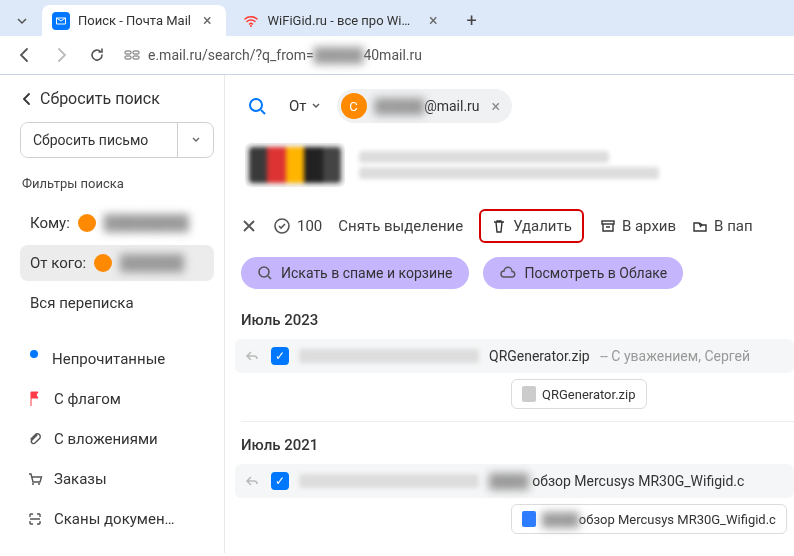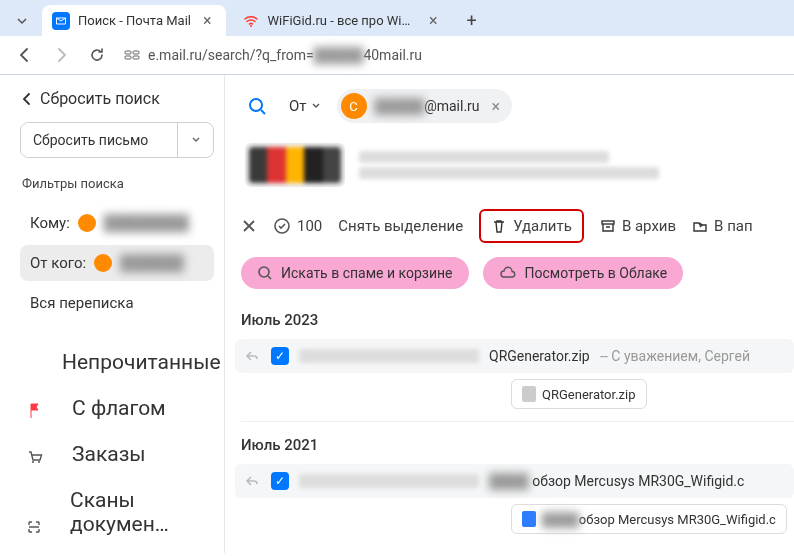--- a/index.html
+++ b/index.html
@@ -27,42 +27,42 @@
 .reset-row{display:flex;align-items:center;gap:8px;margin-bottom:10px}
 .reset-btn{display:flex;align-items:center;gap:6px;font-size:16px;color:#333;cursor:pointer}
 .compose-wrap{display:flex;border:1px solid #d0d0d0;border-radius:8px;overflow:hidden;margin-bottom:10px}
 .compose-btn{flex:1;padding:9px 12px;font-size:14px;background:#fff;cursor:pointer}
 .compose-caret{width:36px;display:flex;align-items:center;justify-content:center;border-left:1px solid #d0d0d0;cursor:pointer;color:#666}
 .filters-label{font-size:13px;color:#444;padding:4px 2px 10px 2px}
 .filter-item{display:flex;align-items:flex-end;gap:8px;padding:9px 10px;border-radius:8px;font-size:15px;cursor:pointer}
 .filter-item.active{background:#ececec}
 .avatar-sm{width:18px;height:18px;border-radius:50%;display:inline-block}
 .filter-sep{height:12px}
-.side-item{display:flex;align-items:flex-end;gap:28px;padding:9px 6px;font-size:21px;cursor:pointer}
+.side-item{display:flex;align-items:flex-start;gap:10px;padding:9px 6px;font-size:15px;cursor:pointer}
 .side-dot{width:8px;height:8px;border-radius:50%;background:#0077ff;margin-left:4px;margin-right:4px}
 .side-ico{width:18px;height:18px;display:flex;align-items:center;justify-content:center}
 .main{flex:1;padding:14px 0 0 16px;position:relative;overflow:hidden}
 .search-bar{display:flex;align-items:center;gap:6px;margin-bottom:14px}
 .search-ico{width:32px;height:32px;display:flex;align-items:center;justify-content:center;color:#0077ff;cursor:pointer}
 .search-from{display:flex;align-items:center;gap:4px;padding:5px 10px;cursor:pointer;font-size:15px;color:#333}
 .chip{display:flex;align-items:center;gap:8px;background:#f0f1f3;border-radius:18px;padding:4px 12px 4px 4px}
 .chip-avatar{width:26px;height:26px;border-radius:50%;background:#ff8a00;color:#fff;display:flex;align-items:center;justify-content:center;font-size:13px}
 .chip-close{color:#888;cursor:pointer;font-size:16px;padding-left:4px}
 .promo{display:flex;align-items:center;gap:14px;padding:6px 4px 18px 4px}
 .promo-img{width:100px;height:44px;border-radius:6px;background:#eee;position:relative}
 .promo-img::after{content:"";position:absolute;inset:4px;border-radius:4px;background:linear-gradient(90deg,#3a3a3a 20%,#d33 20% 40%,#ffb400 40% 60%,#222 60% 80%,#444 80%);filter:blur(2px)}
 .promo-text{display:flex;flex-direction:column;gap:4px}
 .promo-line{height:12px;border-radius:3px;background:#ddd;filter:blur(2px)}
 .toolbar{display:flex;align-items:center;gap:16px;padding:4px 0 14px 0;font-size:15px;flex-wrap:nowrap}
 .tb-item{display:flex;align-items:center;gap:6px;cursor:pointer;color:#404040;white-space:nowrap}
 .tb-close{font-size:18px;color:#555}
 .tb-count{font-size:15px}
 .tb-delete{border:2px solid #d40000;border-radius:6px;padding:6px 10px}
 .pill-row{display:flex;gap:14px;margin-bottom:16px}
-.pill{display:flex;align-items:center;gap:8px;background:#f9a8d4;border-radius:20px;padding:8px 16px;font-size:14px;cursor:pointer}
+.pill{display:flex;align-items:center;gap:8px;background:#c4b5fd;border-radius:20px;padding:8px 16px;font-size:14px;cursor:pointer}
 .group-hdr{font-size:15px;font-weight:500;color:#333;padding:6px 0 10px 0}
 .mail-row{display:flex;align-items:center;gap:10px;padding:8px 4px;position:relative}
 .mail-row.sel{background:#f5f6f7;border-radius:6px;margin-left:-6px;padding-left:10px}
 .reply-ico{color:#bbb;width:16px}
 .chk{width:18px;height:18px;border-radius:4px;background:#0077ff;display:flex;align-items:center;justify-content:center;color:#fff;font-size:12px;cursor:pointer}
 .sender{width:180px;height:14px;background:#ddd;border-radius:3px;filter:blur(2px)}
 .subj{font-size:14px;color:#333}
 .subj-gray{color:#999}
 .attach-pill{display:inline-flex;align-items:center;gap:6px;border:1px solid #dcdcdc;border-radius:6px;padding:6px 10px;font-size:13px;margin:6px 0 10px 270px;cursor:pointer}
 .file-ico{width:14px;height:16px;background:#ccc;border-radius:2px}
@@ -179,20 +179,28 @@
       <span class="side-ico">
         <svg width="16" height="18" viewBox="0 0 16 18">
             <path d="M4 2v14 M4 2h7l-2 3 2 3H4" fill="#ff3b47" stroke="#ff3b47" stroke-width="1"></path>
           </svg>
       </span>
       <span>С флагом</span>
     </div>
     <div class="side-item">
       <span class="side-ico">
         <svg width="16" height="16" viewBox="0 0 16 16">
+            <path d="M10 4l-5 5a2 2 0 003 3l5-5a3 3 0 00-4-4l-5 5" stroke="#555" stroke-width="1.4" fill="none" stroke-linecap="round"></path>
+          </svg>
+      </span>
+      <span>С вложениями</span>
+    </div>
+    <div class="side-item">
+      <span class="side-ico">
+        <svg width="16" height="16" viewBox="0 0 16 16">
             <path d="M2 3h2l2 8h7l1.5-5H5" stroke="#555" stroke-width="1.4" fill="none"></path>
             <circle cx="6" cy="13" r="1" fill="#555"></circle>
             <circle cx="12" cy="13" r="1" fill="#555"></circle>
           </svg>
       </span>
       <span>Заказы</span>
     </div>
     <div class="side-item">
       <span class="side-ico">
         <svg width="16" height="16" viewBox="0 0 16 16">

